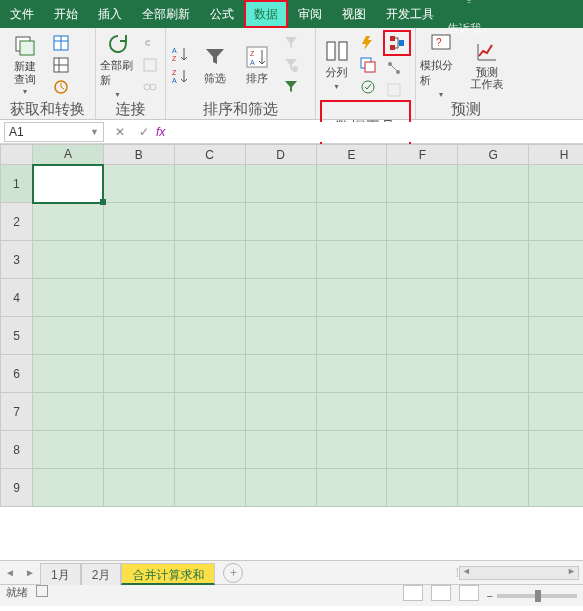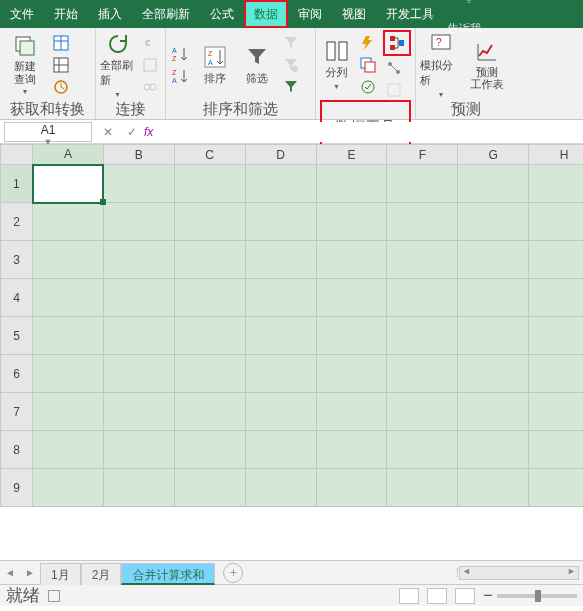--- a/index.html
+++ b/index.html
@@ -21,21 +21,21 @@
   .btn-big { display: flex; flex-direction: column; align-items: center; justify-content: center; width: 42px; height: 70px; gap: 2px; font-size: 11px; color: #444; cursor: pointer; }
   .btn-big .ic { width: 24px; height: 24px; display:flex; align-items:center; justify-content:center; }
   .drop::after { content:"▾"; font-size: 8px; color:#666; }
   .stack { display: flex; flex-direction: column; gap: 2px; }
   .mini { width: 22px; height: 20px; display:flex; align-items:center; justify-content:center; cursor:pointer; }
   .mini.dim { opacity: .4; }
   .hl-box { border: 2px solid #e81123; padding: 1px; }
 
   
   .fx-row { display: flex; align-items: center; height: 24px; border-bottom: 1px solid #d4d4d4; background:#fff; }
-  .namebox { width: 88px; height: 20px; margin: 0 4px; border: 1px solid #c7c7c7; padding: 0 4px; display:flex; align-items:center; justify-content:space-between; font-size: 12px; flex-direction: column; }
+  .namebox { width: 100px; height: 20px; margin: 0 4px; border: 1px solid #c7c7c7; padding: 0 4px; display:flex; align-items:center; justify-content:space-between; font-size: 12px; }
   .fx-btn { width: 24px; text-align:center; color:#888; cursor:pointer; }
   .fx-lbl { font-style: italic; color:#a21caf; padding-right:4px;}
   .fx-input { flex:1; height:20px; border:none; outline:none; }
 
   
   .grid-wrap { height: 416px; overflow: hidden; position: relative; }
   table.grid { border-collapse: collapse; table-layout: fixed; width: 600px; }
   .grid th, .grid td { border: 1px solid #b7cdb9; font-size: 12px; font-weight: normal; color:#444; }
   .grid thead th { background: #e6e6e6; height: 20px; border-color:#c9c9c9; }
   .grid thead th:first-child { width: 32px; background:#e6e6e6; }
@@ -43,29 +43,29 @@
   .grid tbody th { width:32px; background:#e6e6e6; border-color:#c9c9c9; }
   .grid tbody th.sel { background:#cfe3d2; border-right:2px solid #217346; }
   .grid td { background:#d5e8d7; height: 38px; width: 70px; }
   .grid td.active { background:#fff; outline:2px solid #217346; outline-offset:-1px; position:relative; }
   .grid td.active::after { content:""; position:absolute; right:-3px; bottom:-3px; width:6px; height:6px; background:#217346; }
 
   
   .sheet-row { display:flex; align-items:center; height:24px; border-top:1px solid #c9c9c9; background:#f3f3f3; }
   .nav-btn { width:20px; text-align:center; color:#888; cursor:pointer; font-size:10px; }
   .sheet-tab { padding: 0 10px; height: 22px; line-height:22px; border:1px solid #c9c9c9; border-bottom:none; background:#ececec; margin-top:2px; cursor:pointer; font-size:12px; color:#555; }
-  .sheet-tab.active { background:#7dd3fc; border-bottom:2px solid #217346; color:#217346; }
+  .sheet-tab.active { background:#fde047; border-bottom:2px solid #217346; color:#217346; }
   .add-sheet { width:20px; height:20px; border:1px solid #b9b9b9; border-radius:50%; display:flex; align-items:center; justify-content:center; margin-left:8px; color:#888; cursor:pointer; font-size:12px; }
   .sep { flex:1; }
   .scroll-h { width:120px; height:14px; background:#e9e9e9; border:1px solid #c9c9c9; position:relative; margin-right:4px; }
   .scroll-h::before{content:"◄"; position:absolute; left:2px; top:-1px; font-size:9px; color:#888;}
   .scroll-h::after{content:"►"; position:absolute; right:2px; top:-1px; font-size:9px; color:#888;}
 
   
-  .status { display:flex; align-items:center; height:22px; background:#f3f3f3; border-top:1px solid #c9c9c9; padding:0 6px; gap:8px; font-size:17px; color:#555;}
+  .status { display:flex; height:22px; background:#f3f3f3; border-top:1px solid #c9c9c9; padding:0 6px; gap:8px; font-size:11px; color:#555;}
   .status .sep2{flex:1;}
   .view-btn { width:20px; height:16px; border:1px solid #c2c2c2; background:#fff; cursor:pointer; }
   .zoom { display:flex; align-items:center; gap:4px;}
   .zoom-track{ width:80px; height:4px; background:#c9c9c9; position:relative;}
   .zoom-track::after{content:"";position:absolute; width:6px;height:12px;background:#888;left:38px;top:-4px;}
 </style>
 </head>
 <body>
 
 <div class="tabs">
@@ -174,35 +174,35 @@
             <svg width="18" height="18" viewBox="0 0 18 18">
               <text x="0" y="8" font-size="7" fill="#c62828">Z</text>
               <text x="0" y="16" font-size="7" fill="#1565c0">A</text>
               <path d="M12 3v12m0 0l-3-3m3 3l3-3" stroke="#555" fill="none"></path>
             </svg>
           </div>
       </div>
       <div class="btn-big" style="width:38px">
         <span class="ic">
             <svg width="24" height="24" viewBox="0 0 24 24">
+              <path d="M3 4h18l-7 8v7l-4-2v-5z" fill="#666"></path>
+            </svg>
+          </span>
+        <span>筛选</span>
+      </div>
+      <div class="btn-big" style="width:38px">
+        <span class="ic">
+            <svg width="24" height="24" viewBox="0 0 24 24">
               <rect x="2" y="2" width="20" height="20" fill="#fff" stroke="#888"></rect>
               <text x="5" y="11" font-size="7" fill="#c62828">Z</text>
               <text x="5" y="20" font-size="7" fill="#1565c0">A</text>
               <path d="M17 5v14m0 0l-3-3m3 3l3-3" stroke="#555" fill="none"></path>
             </svg>
           </span>
         <span>排序</span>
-      </div>
-      <div class="btn-big" style="width:38px">
-        <span class="ic">
-            <svg width="24" height="24" viewBox="0 0 24 24">
-              <path d="M3 4h18l-7 8v7l-4-2v-5z" fill="#666"></path>
-            </svg>
-          </span>
-        <span>筛选</span>
       </div>
       <div class="stack">
         <div class="mini dim">
             <svg width="16" height="16">
               <path d="M2 2h12l-5 6v5l-2-1V8z" fill="#aaa"></path>
             </svg>
           </div>
         <div class="mini dim">
             <svg width="16" height="16">
               <path d="M2 2h12l-5 6v5l-2-1V8z" fill="#aaa"></path>

